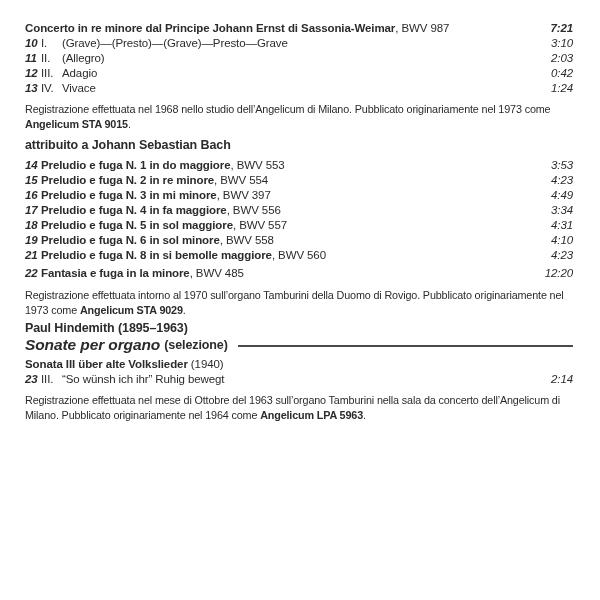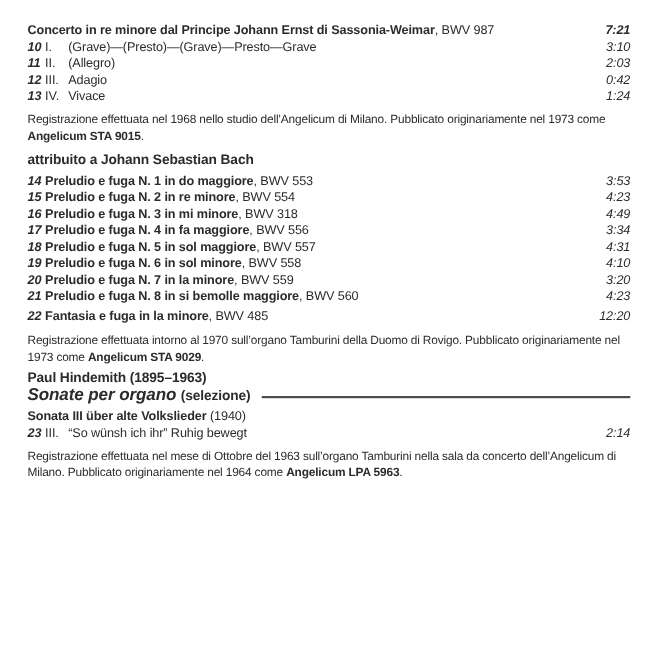--- a/index.html
+++ b/index.html
@@ -107,42 +107,37 @@
         <span class="ttitle"><b>Preludio e fuga N. 1 in do maggiore</b><span>, BWV 553</span></span>
         <span class="tdur">3:53</span>
       </div>
       <div class="track">
         <span class="tnum">15</span>
         <span class="ttitle"><b>Preludio e fuga N. 2 in re minore</b><span>, BWV 554</span></span>
         <span class="tdur">4:23</span>
       </div>
       <div class="track">
         <span class="tnum">16</span>
-        <span class="ttitle"><b>Preludio e fuga N. 3 in mi minore</b><span>, BWV 318</span></span>
+        <span class="ttitle"><b>Preludio e fuga N. 3 in mi minore</b><span>, BWV 397</span></span>
         <span class="tdur">4:49</span>
       </div>
       <div class="track">
         <span class="tnum">17</span>
         <span class="ttitle"><b>Preludio e fuga N. 4 in fa maggiore</b><span>, BWV 556</span></span>
         <span class="tdur">3:34</span>
       </div>
       <div class="track">
         <span class="tnum">18</span>
         <span class="ttitle"><b>Preludio e fuga N. 5 in sol maggiore</b><span>, BWV 557</span></span>
         <span class="tdur">4:31</span>
       </div>
       <div class="track">
         <span class="tnum">19</span>
         <span class="ttitle"><b>Preludio e fuga N. 6 in sol minore</b><span>, BWV 558</span></span>
         <span class="tdur">4:10</span>
-      </div>
-      <div class="track">
-        <span class="tnum">20</span>
-        <span class="ttitle"><b>Preludio e fuga N. 7 in la minore</b><span>, BWV 559</span></span>
-        <span class="tdur">3:20</span>
       </div>
       <div class="track">
         <span class="tnum">21</span>
         <span class="ttitle"><b>Preludio e fuga N. 8 in si bemolle maggiore</b><span>, BWV 560</span></span>
         <span class="tdur">4:23</span>
       </div>
       <div class="track mt3">
         <span class="tnum">22</span>
         <span class="ttitle"><b>Fantasia e fuga in la minore</b><span>, BWV 485</span></span>
         <span class="tdur">12:20</span>

